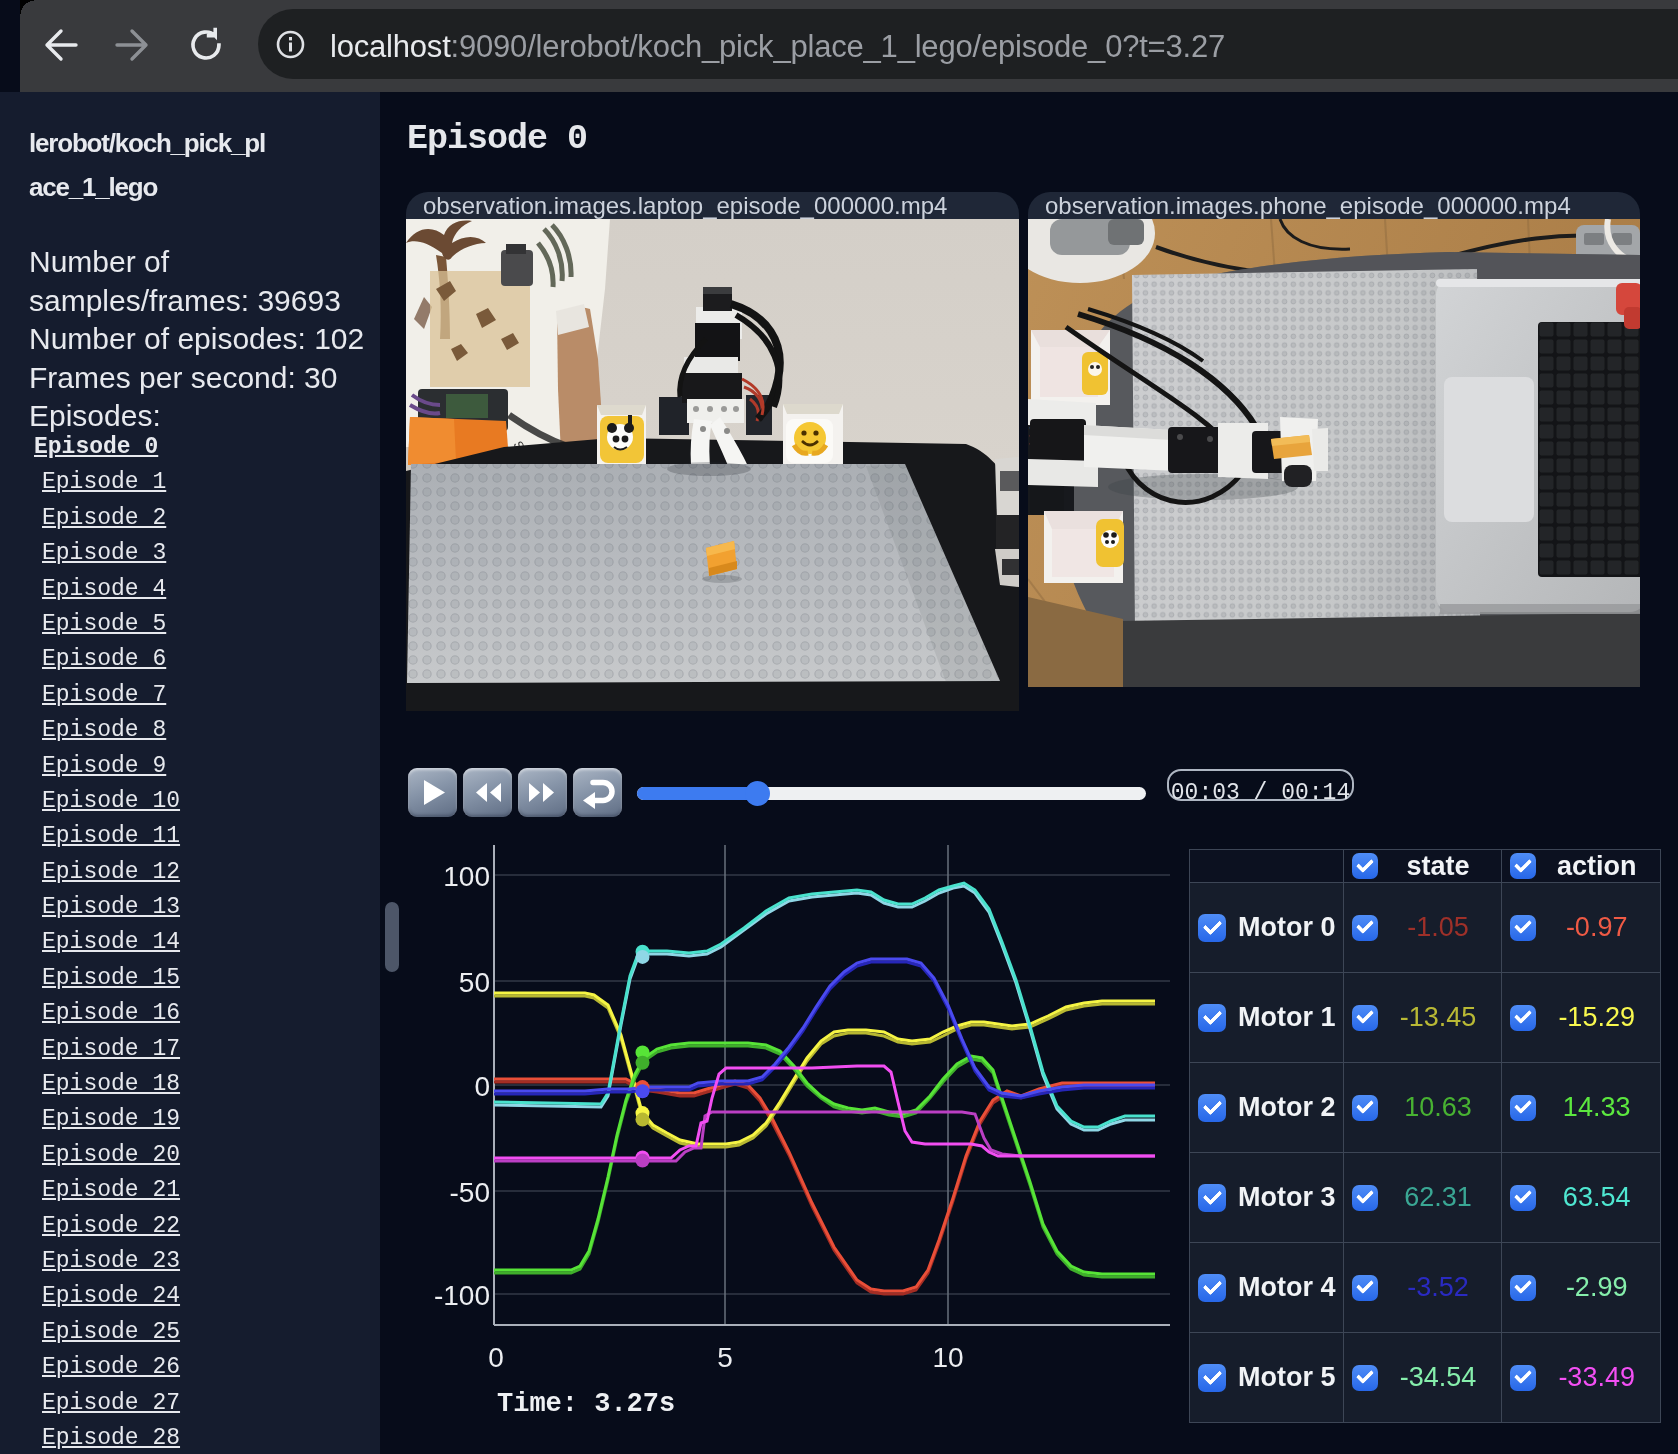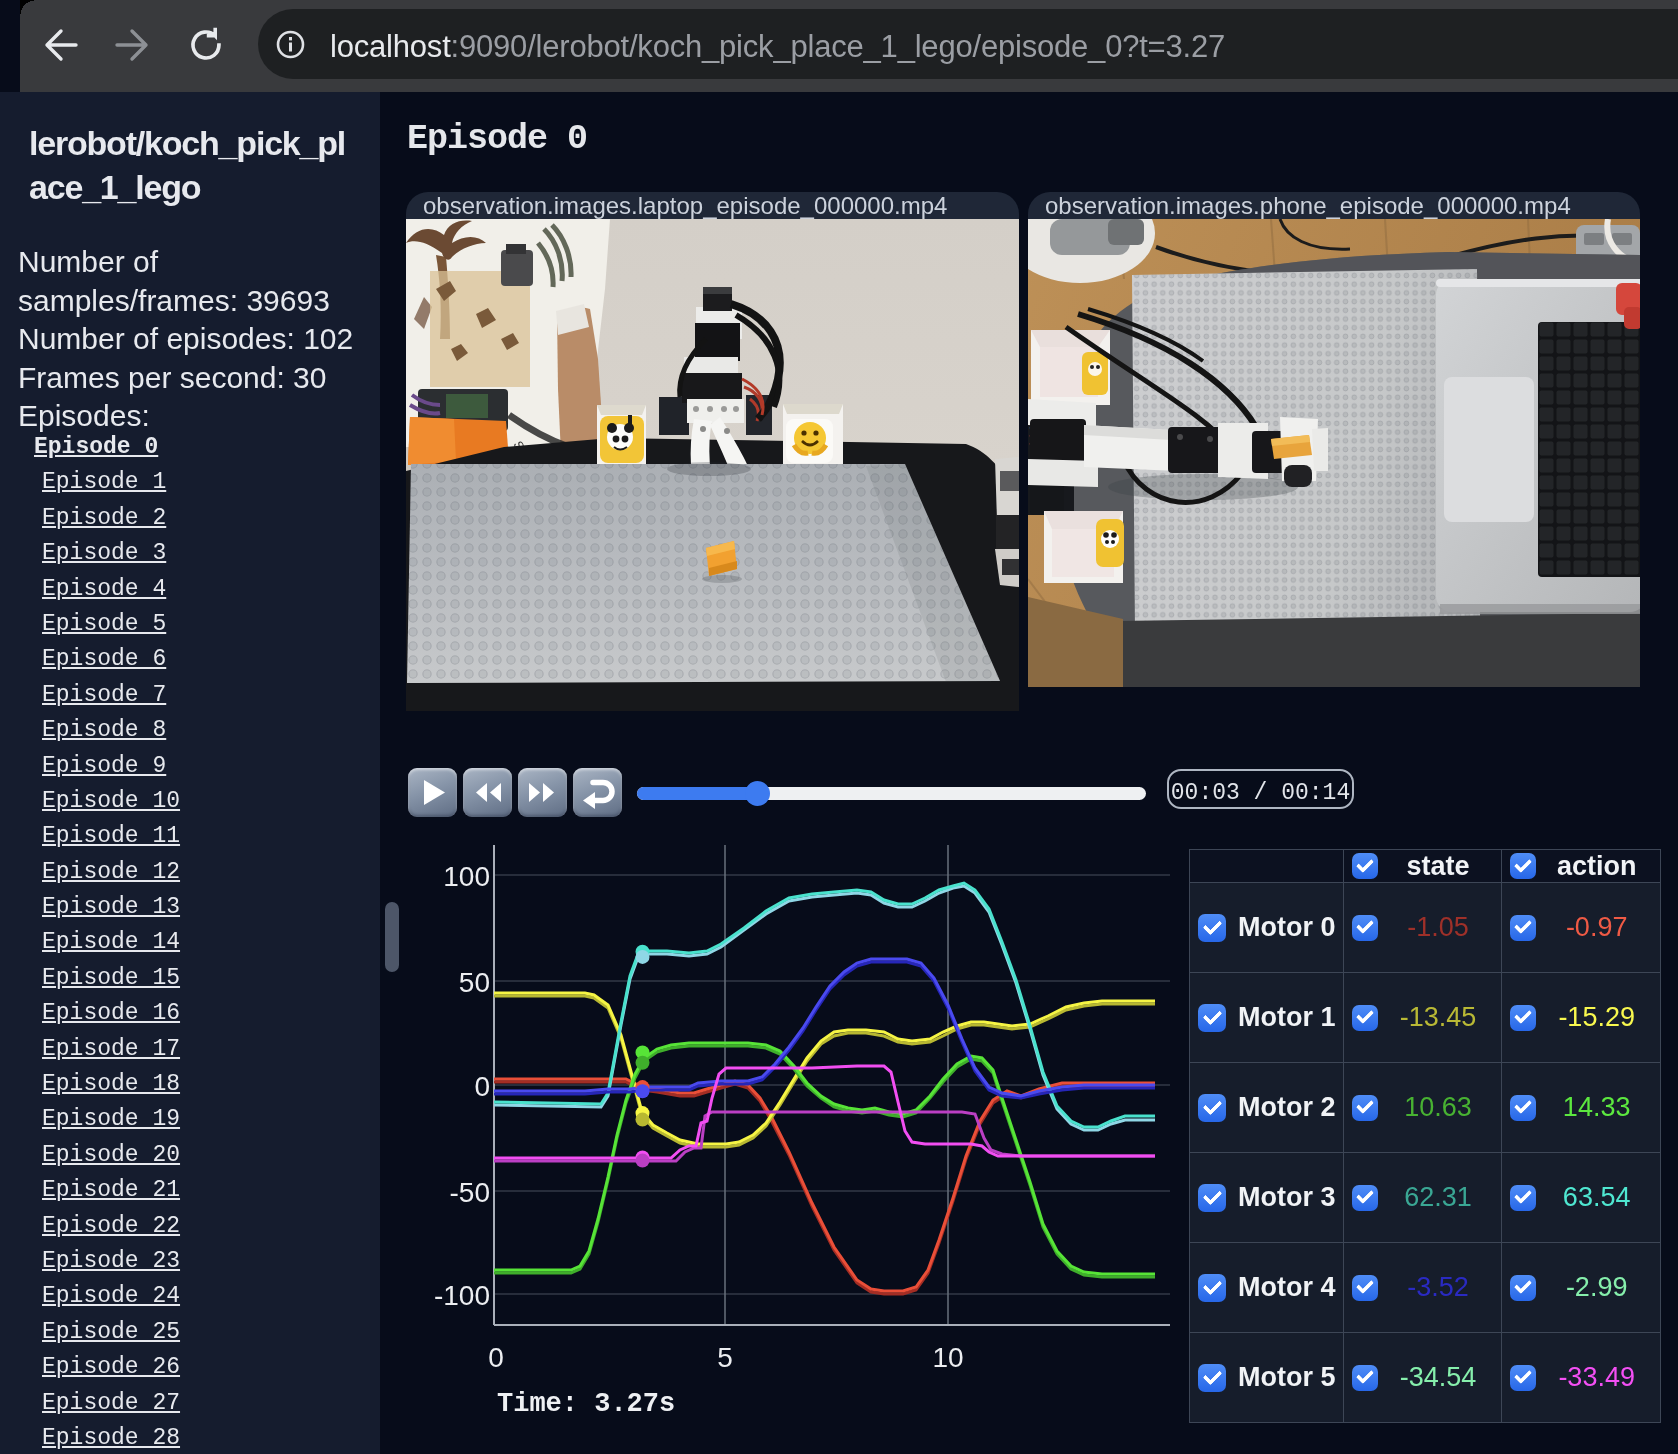--- a/index.html
+++ b/index.html
@@ -8,32 +8,32 @@
   .mono { font-family:"Liberation Mono", monospace; }
   .abs { position:absolute; }
   
   #chrome { position:absolute; left:0; top:0; width:1678px; height:92px; background:#393a3d;margin-left:20px; }
   #chrome .corner { position:absolute; left:0; top:0; width:14px; height:14px;
     background:radial-gradient(circle at 14px 14px, transparent 13px, #000 13px); }
   #urlbar { position:absolute; left:238px; top:9px; width:1450px; height:70px;
     background:#1e2022; border-radius:35px 0 0 35px; }
   
   #sidebar { position:absolute; left:0; top:92px; width:380px; height:1362px; background:#151c2e; color:#e7e9ee; }
-  #sidebar h1 { font-size:34px; line-height:44px; font-weight:700; letter-spacing:-1.2px; }
+  #sidebar h1 { font-size:26px; line-height:44px; font-weight:700; letter-spacing:-1.2px; }
   #sideinfo { font-size:30px; line-height:38.5px; font-weight:400; }
   .eplist { font-family:"Liberation Mono", monospace; font-size:23px; }
   .eplist a { color:#e7e9ee; text-decoration:underline; }
   .eplist li { height:35.4px; }
   #scrollpill { position:absolute; left:385px; top:902px; width:14px; height:70px; background:#4d5668; border-radius:7px; }
   
   #main { position:absolute; left:380px; top:92px; width:1298px; height:1362px; color:#e5e7eb; }
   .vidlabel { position:absolute; height:27px; background:#1f2737; color:#ccd2dc;
     font-size:24px; line-height:27px; border-radius:22px 22px 0 0; padding-left:17px;
     white-space:nowrap; overflow:hidden; }
-  .timebox { position:absolute; left:787px; top:677px; width:187px; height:40px;
+  .timebox { position:absolute; left:787px; top:677px; width:187px; height:32px;
     border:2px solid #aeb6c2; border-radius:14px; color:#e2e5ea;
     font-family:"Liberation Mono", monospace; font-size:23px; line-height:44px; text-align:center; white-space:nowrap; }
   
   #mtable { position:absolute; left:809px; top:757px; width:472px; table-layout:fixed; white-space:nowrap; border-collapse:collapse;
     font-size:27px; color:#f1f3f6; }
   #mtable td, #mtable th { border:1.5px solid #3d4656; padding:0; }
   #mtable th { height:33px; background:#0c1120; }
   #mtable td { height:90px; background:#161d2b; }
   #mtable .c1 { width:153px; }
   #mtable .c2 { width:158px; }
@@ -76,21 +76,21 @@
     <rect x="13" y="12.5" width="3" height="9" fill="#dfe1e5"></rect>
     <rect x="13" y="7" width="3" height="3.4" fill="#dfe1e5"></rect>
   </svg>
   <div class="abs" style="left:310px;top:29px;font-size:31px;letter-spacing:-0.2px;color:#9b9ea4;white-space:nowrap"><span style="color:#e8eaed">localhost</span>:9090/lerobot/koch_pick_place_1_lego/episode_0?t=3.27</div>
 </div>
 
 <div id="sidebar">
   <div class="abs" style="left:29px;top:29px;width:330px">
     <h1>lerobot/koch_pick_pl ace_1_lego</h1>
   </div>
-  <div id="sideinfo" class="abs" style="left:18px;top:151px;width:352px">
+  <div id="sideinfo" class="abs" style="left:29px;top:151px;width:352px">
     Number of samples/frames: 39693<br>Number of episodes: 102<br>Frames per second: 30<br>Episodes:
   </div>
   <ul class="eplist abs" style="left:42px;top:342px;list-style:none">
     <li style="font-weight:700;margin-left:-8px"><a href="#">Episode 0</a></li>
     <li><a href="#">Episode 1</a></li>
     <li><a href="#">Episode 2</a></li>
     <li><a href="#">Episode 3</a></li>
     <li><a href="#">Episode 4</a></li>
     <li><a href="#">Episode 5</a></li>
     <li><a href="#">Episode 6</a></li>

